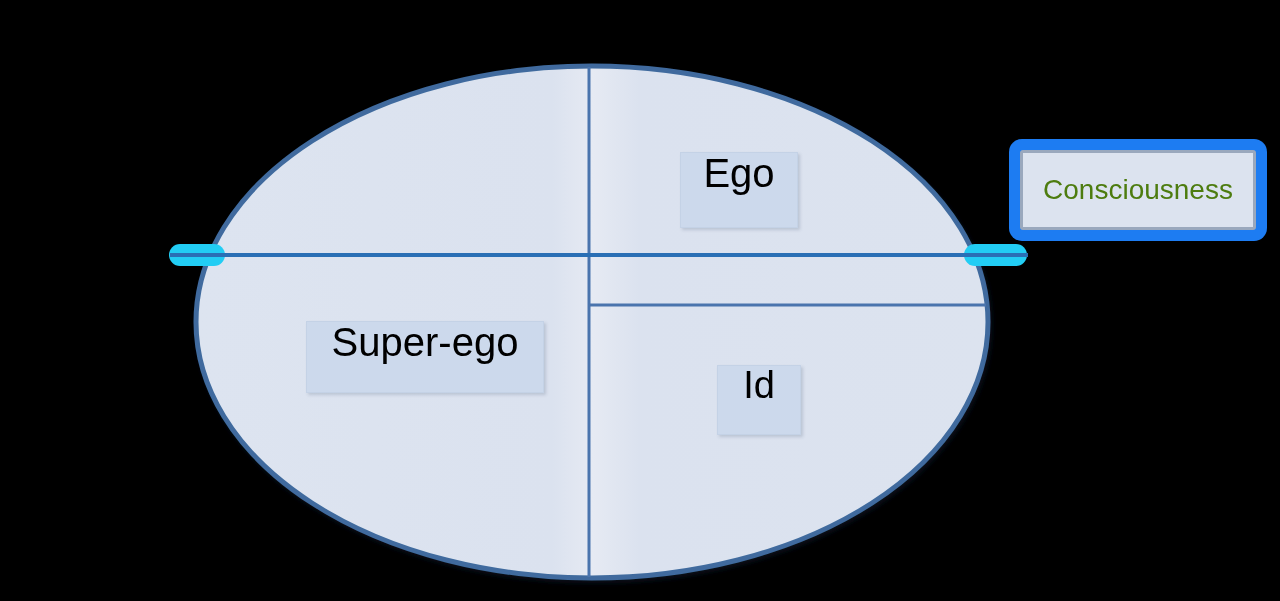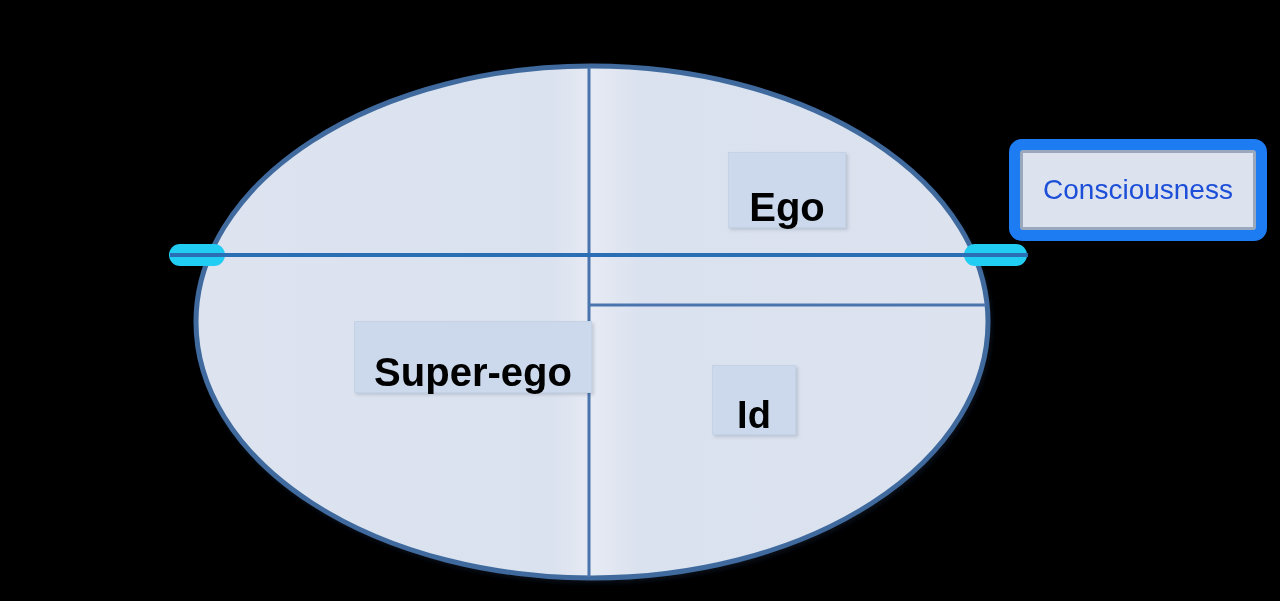--- a/index.html
+++ b/index.html
@@ -27,44 +27,43 @@
     height: 601px;
   }
 
   
   .chip {
     position: absolute;
     background: #ccd9ec;
     border: 1px solid #c4d2e6;
     box-shadow: 2px 2px 3px rgba(40, 60, 90, 0.18);
     display: flex;
-    align-items: flex-end;
+    align-items: flex-start;
     justify-content: center;
     color: #000000;
-    font-weight: 700;
+    font-weight: 400;
     line-height: 1;
     white-space: nowrap;
-    margin-left: 48px;
   }
   .chip-ego {
     left: 680px;
     top: 152px;
     width: 116px;
     height: 74px;
     font-size: 40px;
   }
   .chip-superego {
     left: 306px;
     top: 321px;
     width: 236px;
     height: 70px;
     font-size: 40px;
   }
   .chip-id {
-    left: 664px;
+    left: 717px;
     top: 365px;
     width: 82px;
     height: 68px;
     font-size: 38px;
   }
 
   
   .callout {
     position: absolute;
     left: 1009px;
@@ -83,21 +82,21 @@
     height: 100%;
     background: #dce3ef;
     border: 3px solid #9aa8bd;
     border-radius: 3px;
     display: flex;
     align-items: center;
     justify-content: center;
   }
   .callout-label {
     font-size: 28px;
-    color: #1d4ed8;
+    color: #4d7c0f;
     line-height: 1;
     white-space: nowrap;
   }
 </style>
 </head>
 <body>
 
 <div id="canvas">
 
   <svg class="psyche-svg" viewBox="0 0 1280 601">

